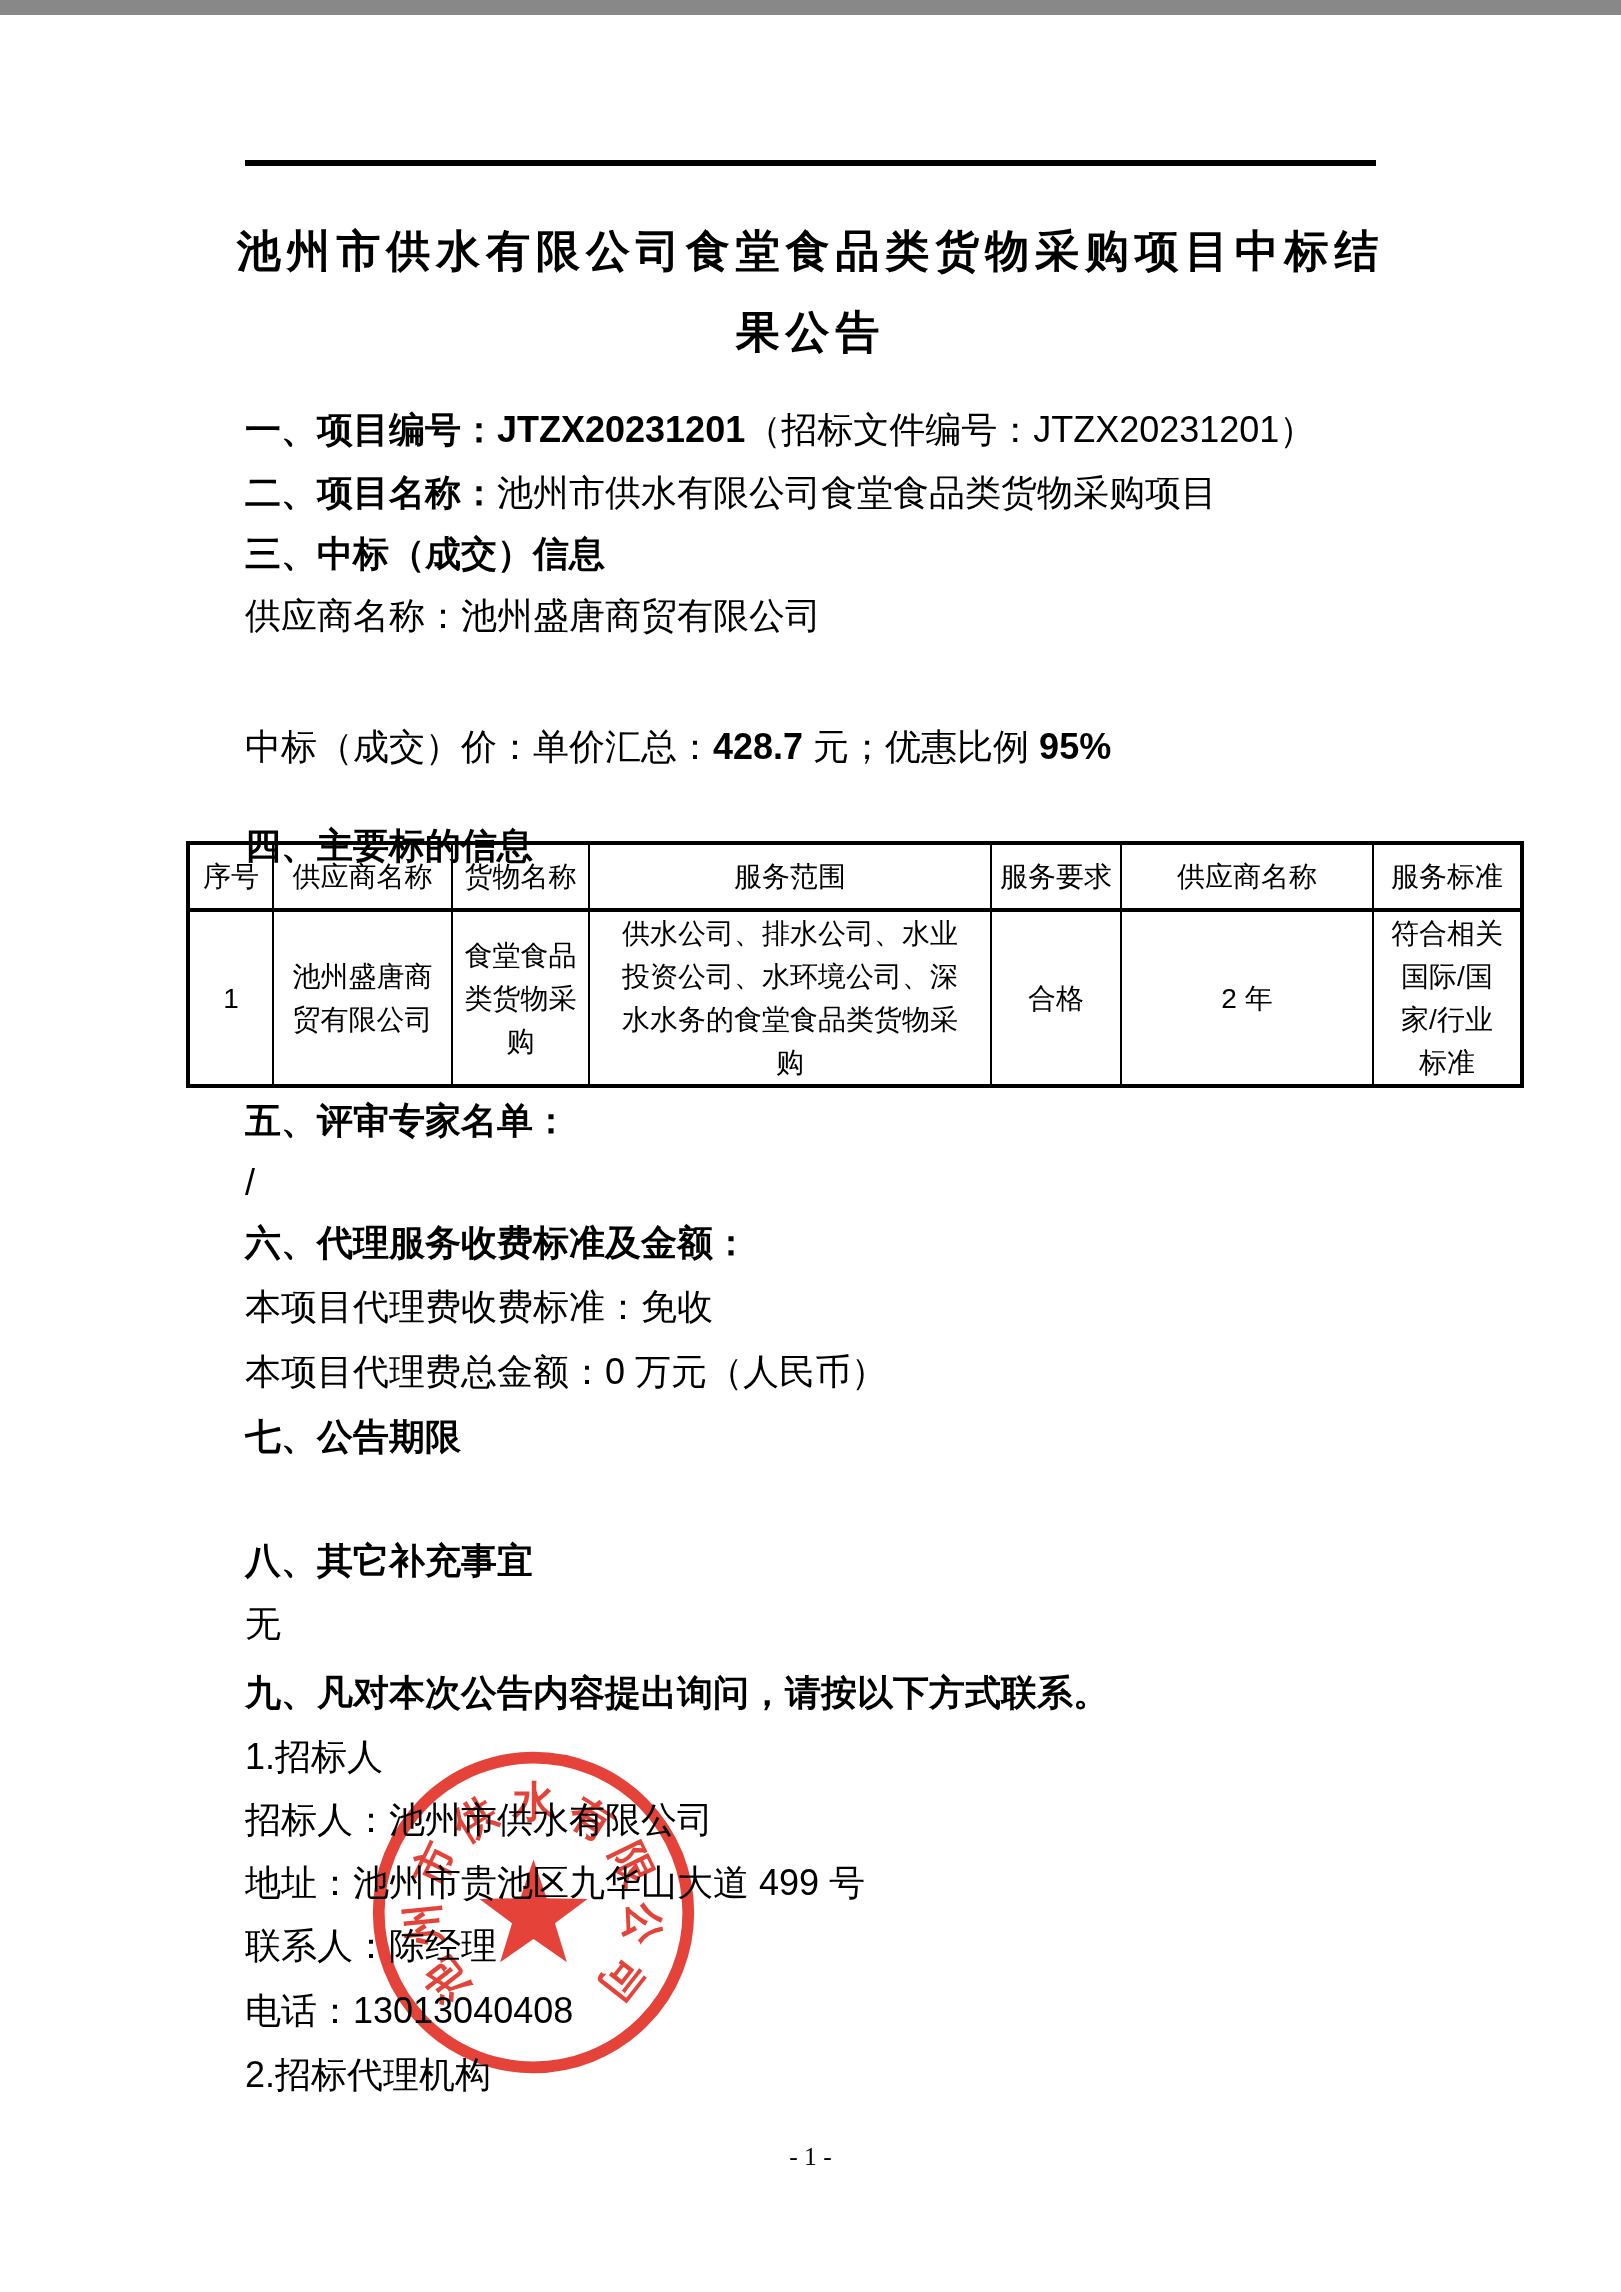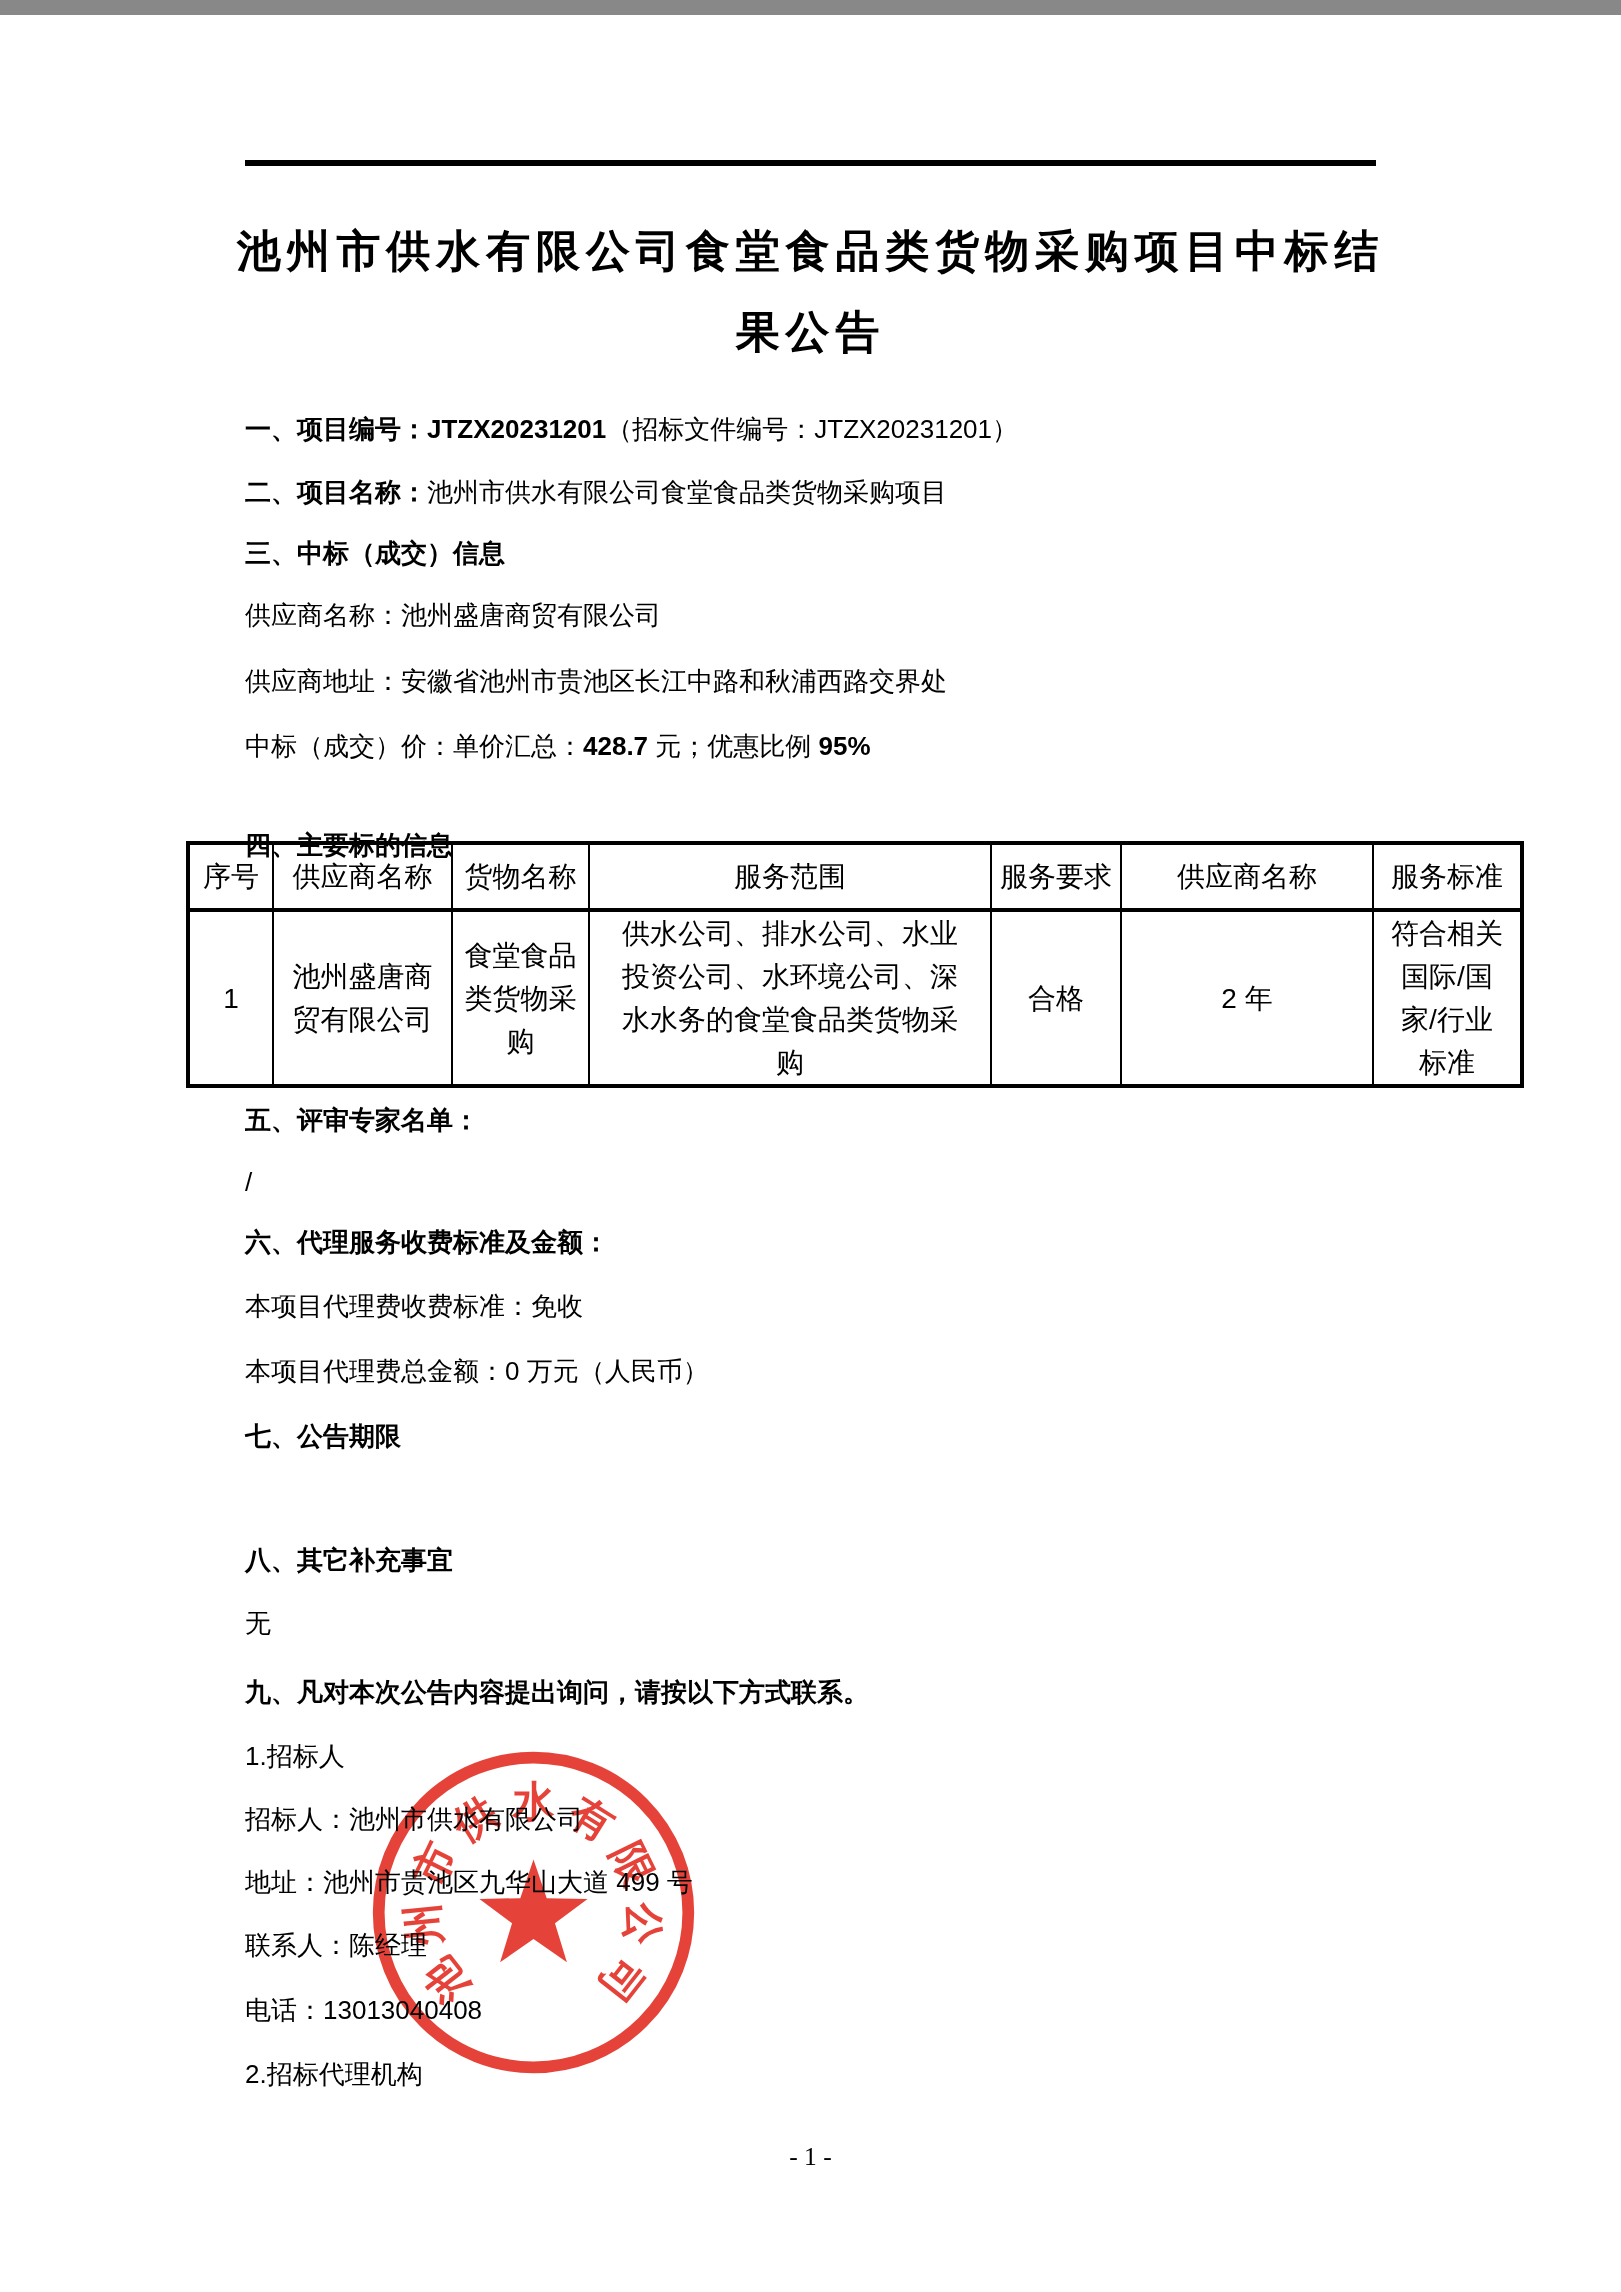--- a/index.html
+++ b/index.html
@@ -18,21 +18,21 @@
   }
   .title-line {
     position:absolute; left:0; width:100%;
     text-align:center;
     font-family:"Liberation Serif","Liberation Sans","DejaVu Serif",serif;
     font-weight:700; font-size:44px; line-height:51px;
     letter-spacing:5.9px; white-space:nowrap;
   }
   .line {
     position:absolute; left:245px;
-    font-size:26px; line-height:37px; white-space:nowrap;
+    font-size:36px; line-height:37px; white-space:nowrap;
   }
   .heading { font-weight:700; }
   .b { font-weight:700; }
   .doc-table {
     position:absolute; left:186px; top:826px;
     width:1335px; height:240px;
     border-collapse:collapse; table-layout:fixed;
     font-size:28px;
   }
   .doc-table th, .doc-table td {
@@ -68,21 +68,20 @@
 
   <div class="title-line" style="top:211px">池州市供水有限公司食堂食品类货物采购项目中标结</div>
   <div class="title-line" style="top:292px">果公告</div>
 
   <div class="line" style="top:396px"><span class="heading">一、项目编号：JTZX20231201</span><span>（招标文件编号：JTZX20231201）</span></div>
 
   <div class="line" style="top:459px"><span class="heading">二、项目名称：</span><span>池州市供水有限公司食堂食品类货物采购项目</span></div>
 
   <div class="line heading" style="top:520px">三、中标（成交）信息</div>
   <div class="line" style="top:582px">供应商名称：池州盛唐商贸有限公司</div>
-  <div class="line" style="top:648px">供应商地址：安徽省池州市贵池区长江中路和秋浦西路交界处</div>
   <div class="line" style="top:713px"><span>中标（成交）价：单价汇总：</span><span class="b">428.7</span><span> 元；优惠比例 </span><span class="b">95%</span></div>
 
   <div class="line heading" style="top:812px">四、主要标的信息</div>
 
   <table class="doc-table">
     <colgroup>
       <col style="width:85px">
         <col style="width:179px">
         <col style="width:137px">
       <col style="width:402px">

